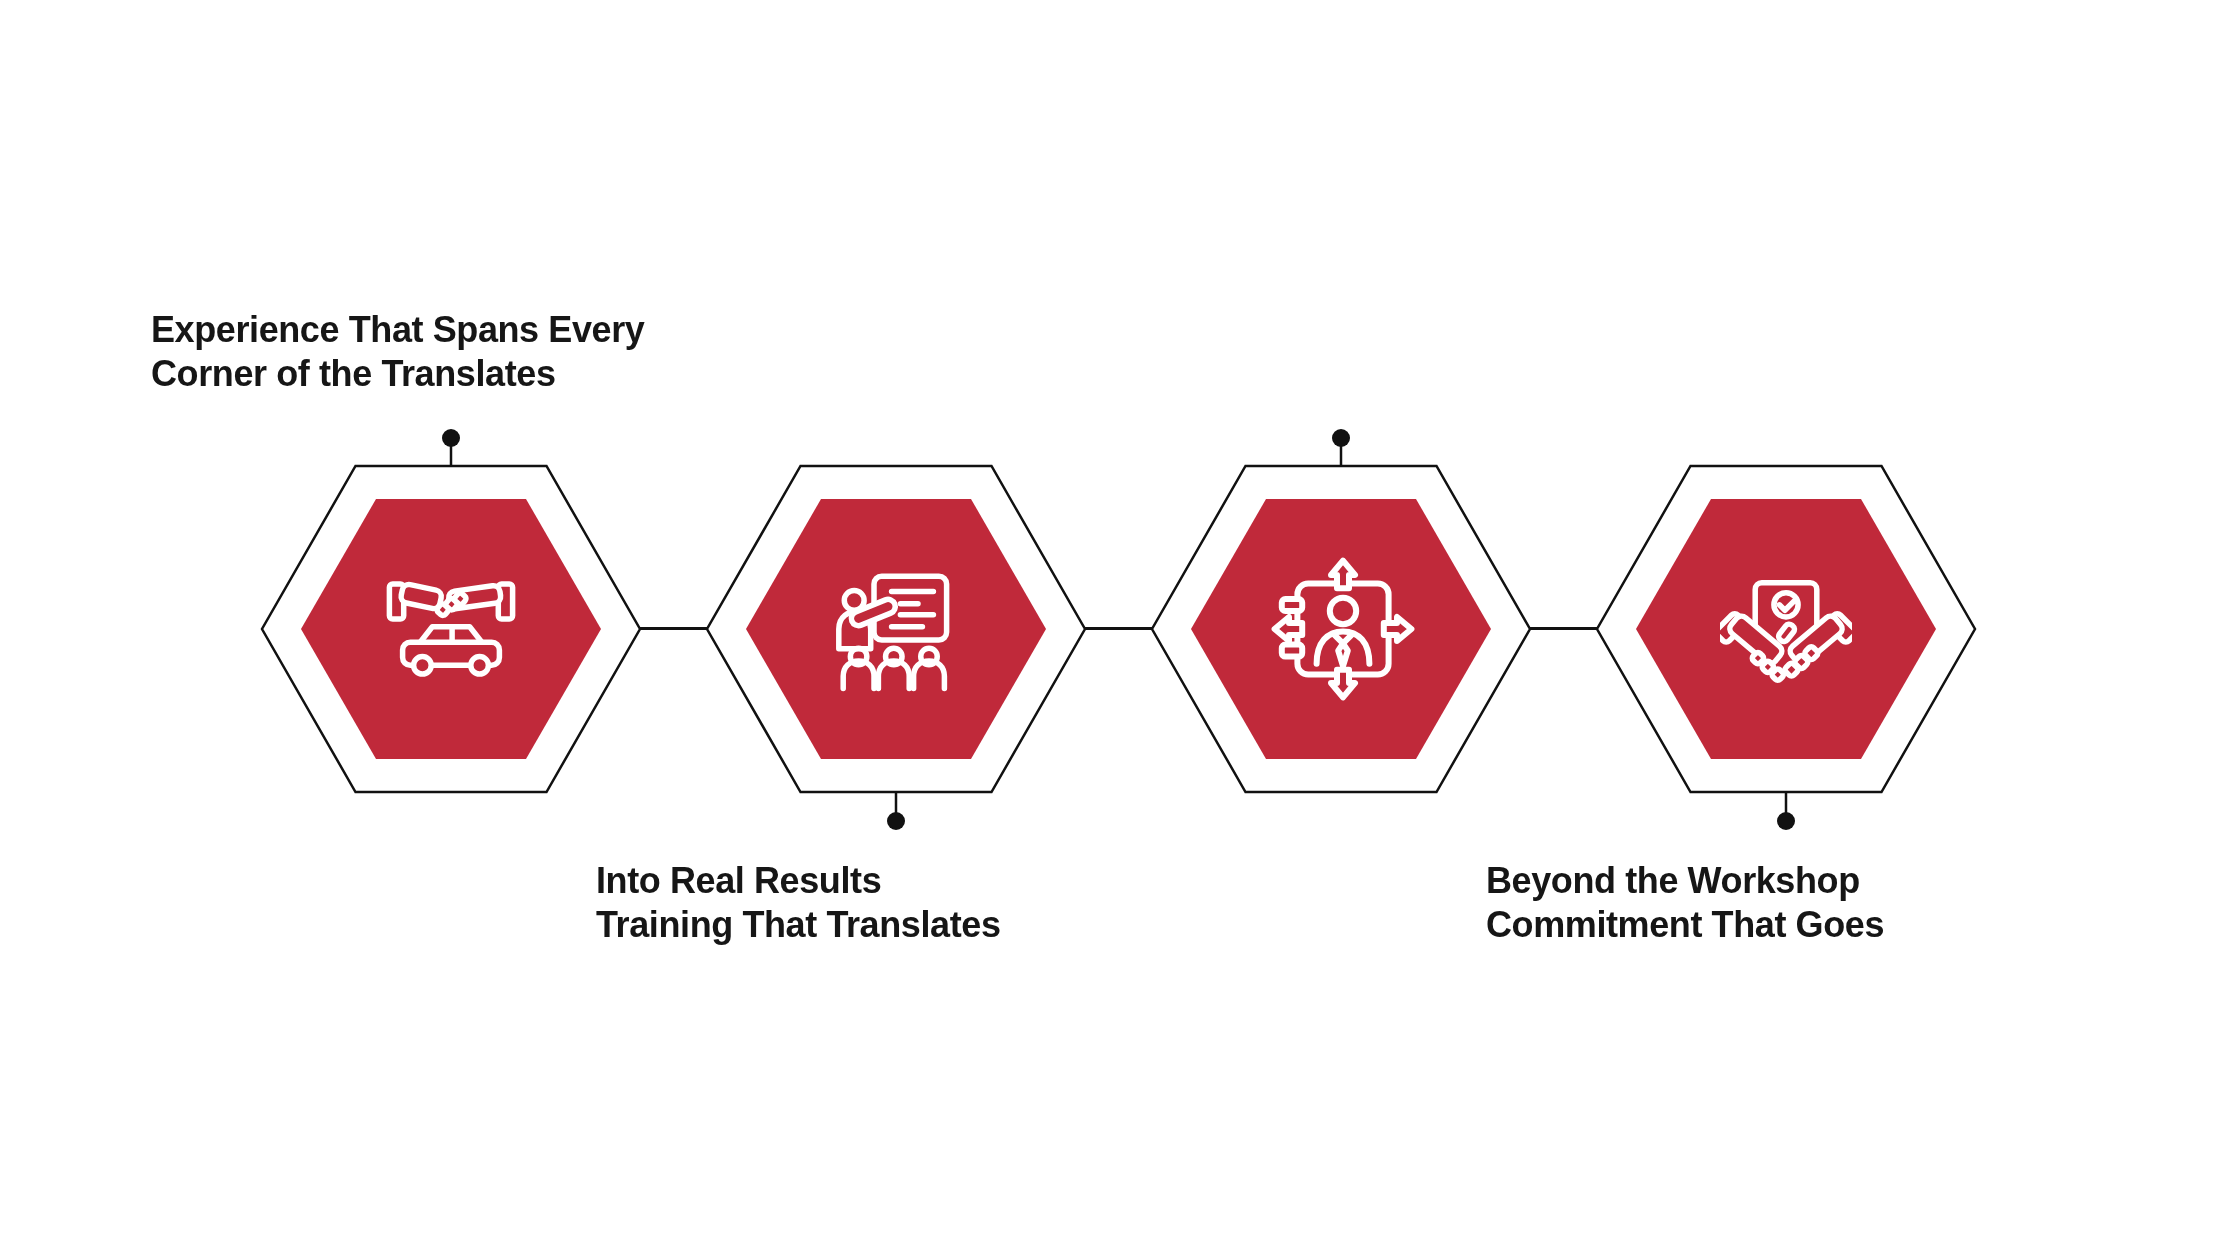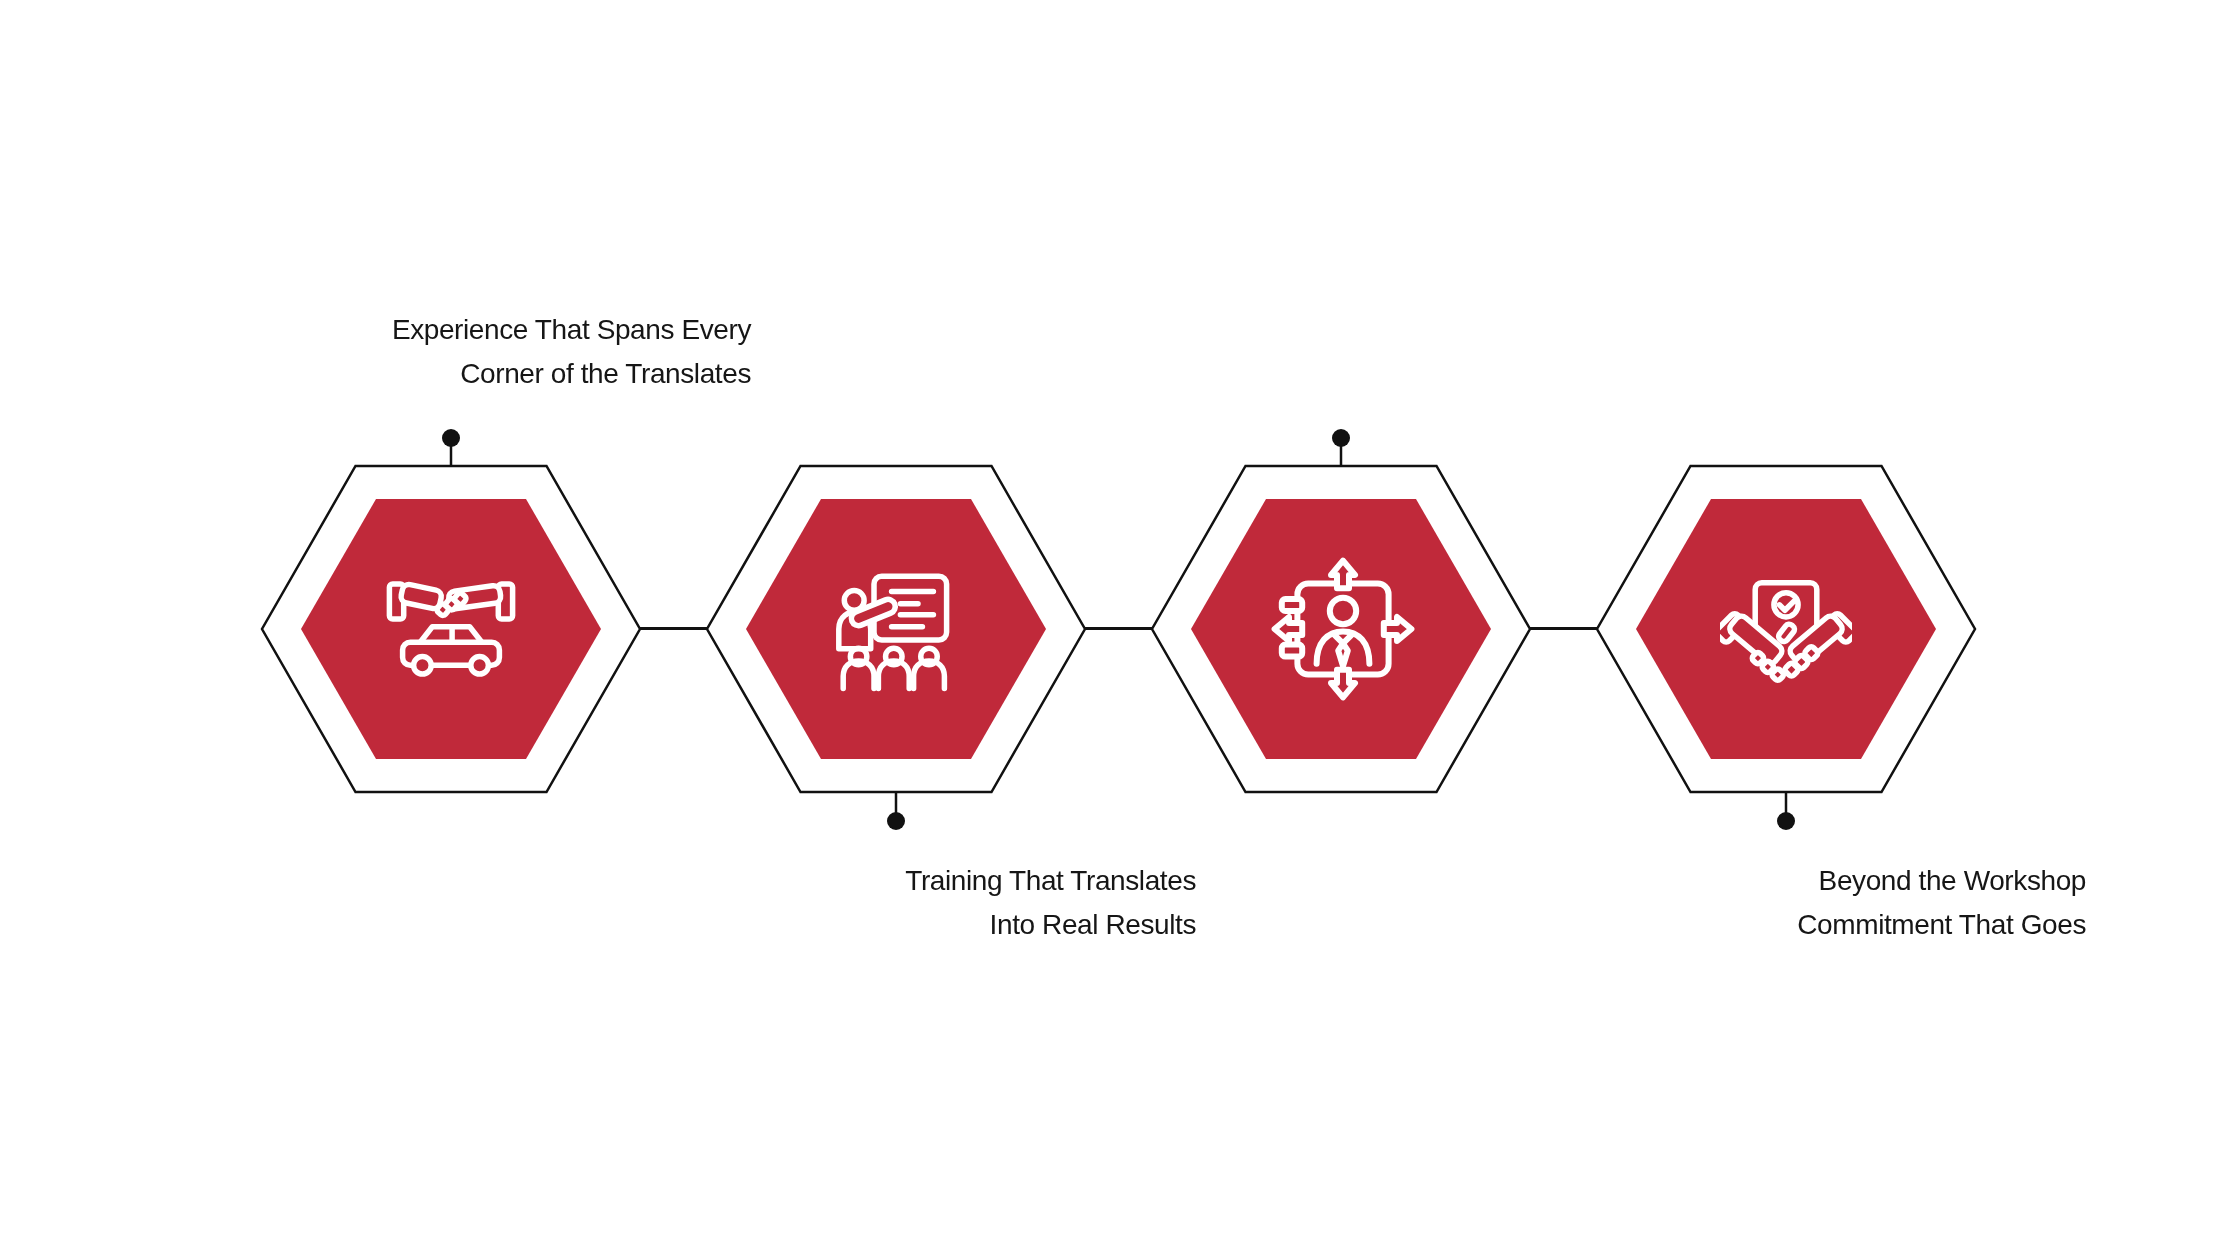--- a/index.html
+++ b/index.html
@@ -8,22 +8,22 @@
     --text:#161616;
     --icon:#FFFFFF;
     --bg:#FFFFFF;
   }
   html,body{margin:0;padding:0;background:var(--bg);}
   .stage{
     position:relative;width:2240px;height:1260px;background:var(--bg);
     overflow:hidden;font-family:"Liberation Sans",sans-serif;
   }
   .title{
-    position:absolute;width:600px;text-align:right;
-    font-size:28px;line-height:44px;font-weight:400;
+    position:absolute;width:600px;text-align:left;
+    font-size:36px;line-height:44px;font-weight:700;
     letter-spacing:-0.4px;color:var(--text);
   }
   .abs{position:absolute;}
   .connector{position:absolute;top:627px;width:67px;height:3px;background:var(--line);}
   .hexo{fill:#ffffff;stroke:var(--line);stroke-width:2.5;}
   .hexr{fill:var(--red);}
   .lin{stroke:var(--line);stroke-width:2.5;}
   .dot{fill:var(--line);}
   .s{fill:none;stroke:var(--icon);stroke-width:5;stroke-linecap:round;stroke-linejoin:round;}
   .sf{fill:var(--red);stroke:var(--icon);stroke-width:5;stroke-linecap:round;stroke-linejoin:round;}
@@ -54,22 +54,22 @@
     <rect class="sf" x="56" y="33" width="9" height="9" rx="3" transform="rotate(40 60.5 37.5)"></rect>
     <rect class="sf" x="64" y="28" width="9" height="9" rx="3" transform="rotate(40 68.5 32.5)"></rect>
     <rect class="s" x="16" y="72" width="88" height="21" rx="7"></rect>
     <path class="s" d="M32,72 L43,58 H77 L88,72"></path>
     <line class="s" x1="61" y1="58" x2="61" y2="72"></line>
     <circle class="sf" cx="34" cy="93" r="8"></circle>
     <circle class="sf" cx="86" cy="93" r="8"></circle>
   </svg>
 
   <div class="title" style="left:596px;top:859px">
+    <div>Into Real Results</div>
     <div>Training That Translates</div>
-    <div>Into Real Results</div>
   </div>
   <svg class="abs" style="left:884px;top:791px" width="24" height="46">
     <line class="lin" x1="12" y1="2" x2="12" y2="30"></line>
     <circle class="dot" cx="12" cy="30" r="9"></circle>
   </svg>
   <svg class="abs" style="left:705px;top:464px" width="382" height="330" viewBox="0 0 382 330">
     <polygon class="hexo" points="95.5,2 286.5,2 380,165 286.5,328 95.5,328 2,165"></polygon>
     <polygon class="hexr" points="116,35 266,35 341,165 266,295 116,295 41,165"></polygon>
   </svg>
   <svg class="abs" style="left:830px;top:563px" width="132" height="132" viewBox="0 0 120 120">

